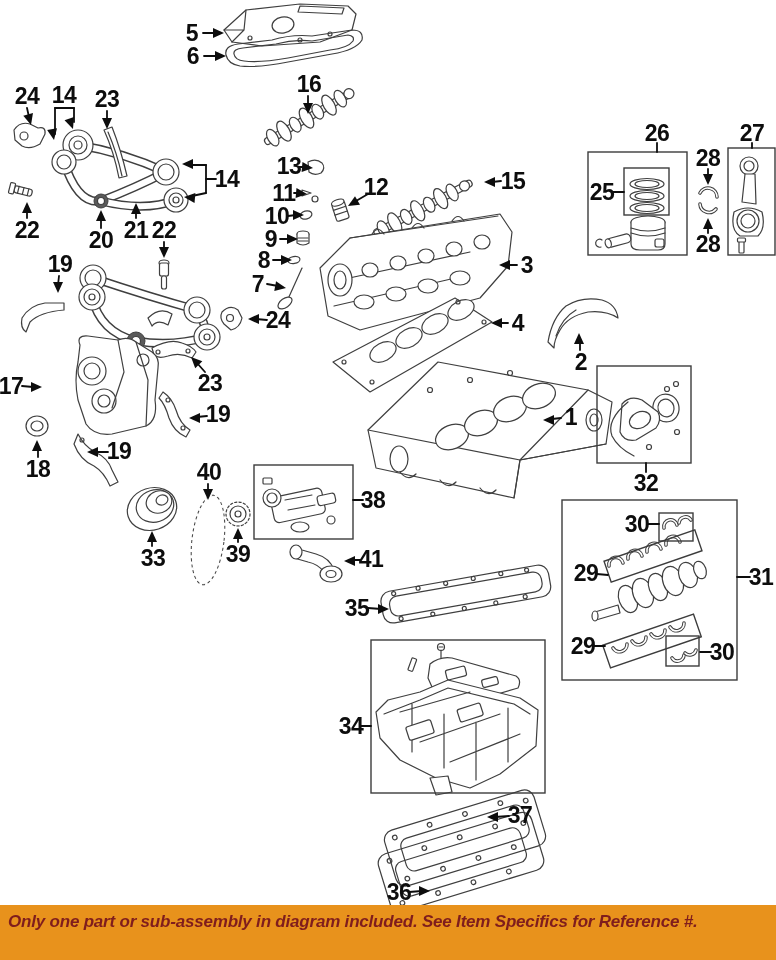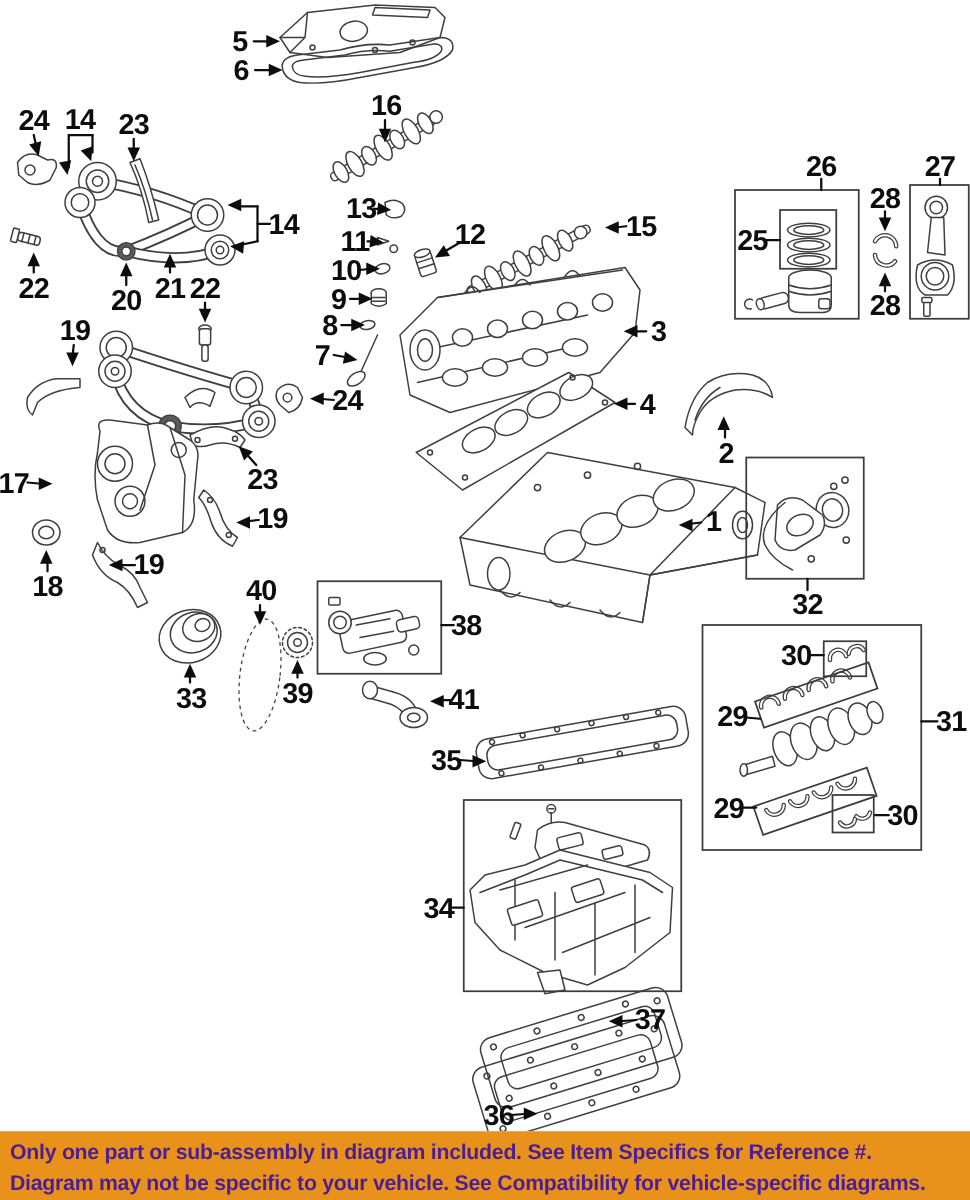--- a/index.html
+++ b/index.html
@@ -689,18 +689,17 @@
           <line x1="594" y1="646" x2="605" y2="646" class="call"></line>
           <text x="583" y="646" class="lbl" text-anchor="middle" dominant-baseline="central">29</text>
         </g>
         <g>
           <line x1="711" y1="652" x2="700" y2="652" class="call"></line>
           <text x="722" y="652" class="lbl" text-anchor="middle" dominant-baseline="central">30</text>
         </g>
       </g>
 </svg>
 
-<div id="banner" style="background: rgb(232, 146, 28); color: #4c1d95;">
+<div id="banner" style="background: rgb(232, 146, 28); color: #7f1d1d; font-style: italic;">
   <div class="bline">Only one part or sub-assembly in diagram included. See Item Specifics for Reference #.</div>
-  <div class="bline">Diagram may not be specific to your vehicle. See Compatibility for vehicle-specific diagrams.</div>
 </div>
 
 </div>
 
 </body></html>

